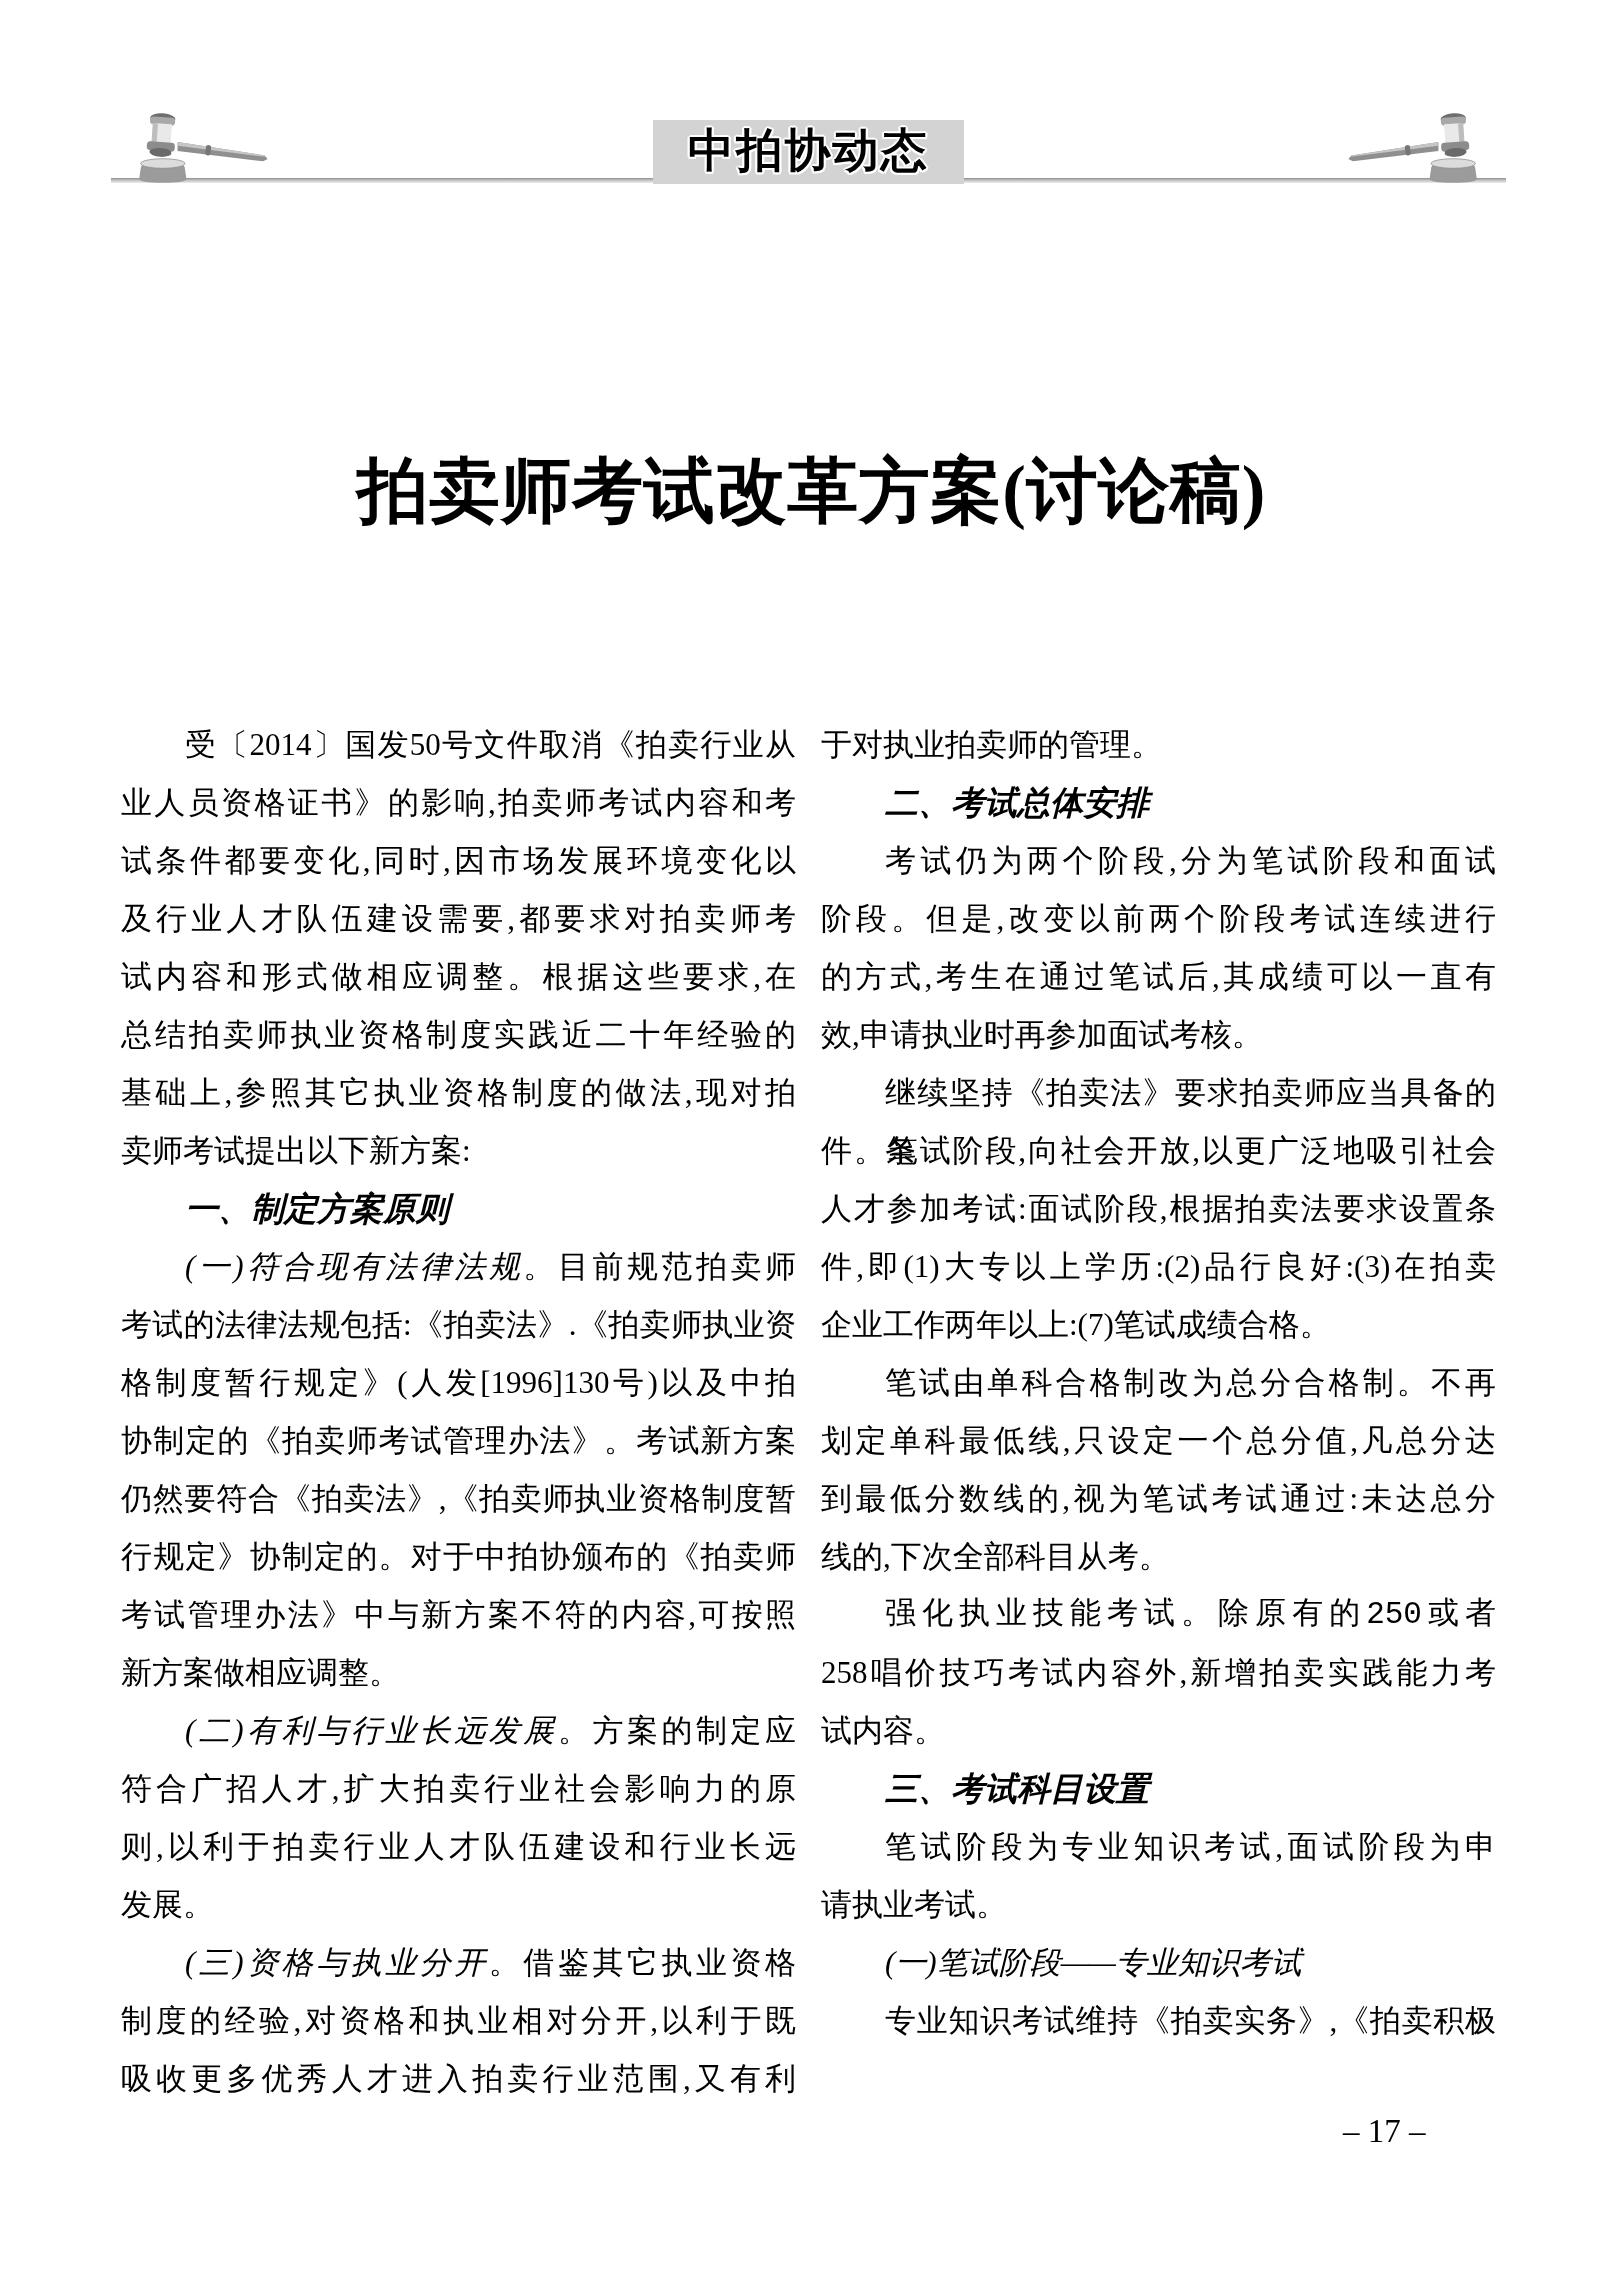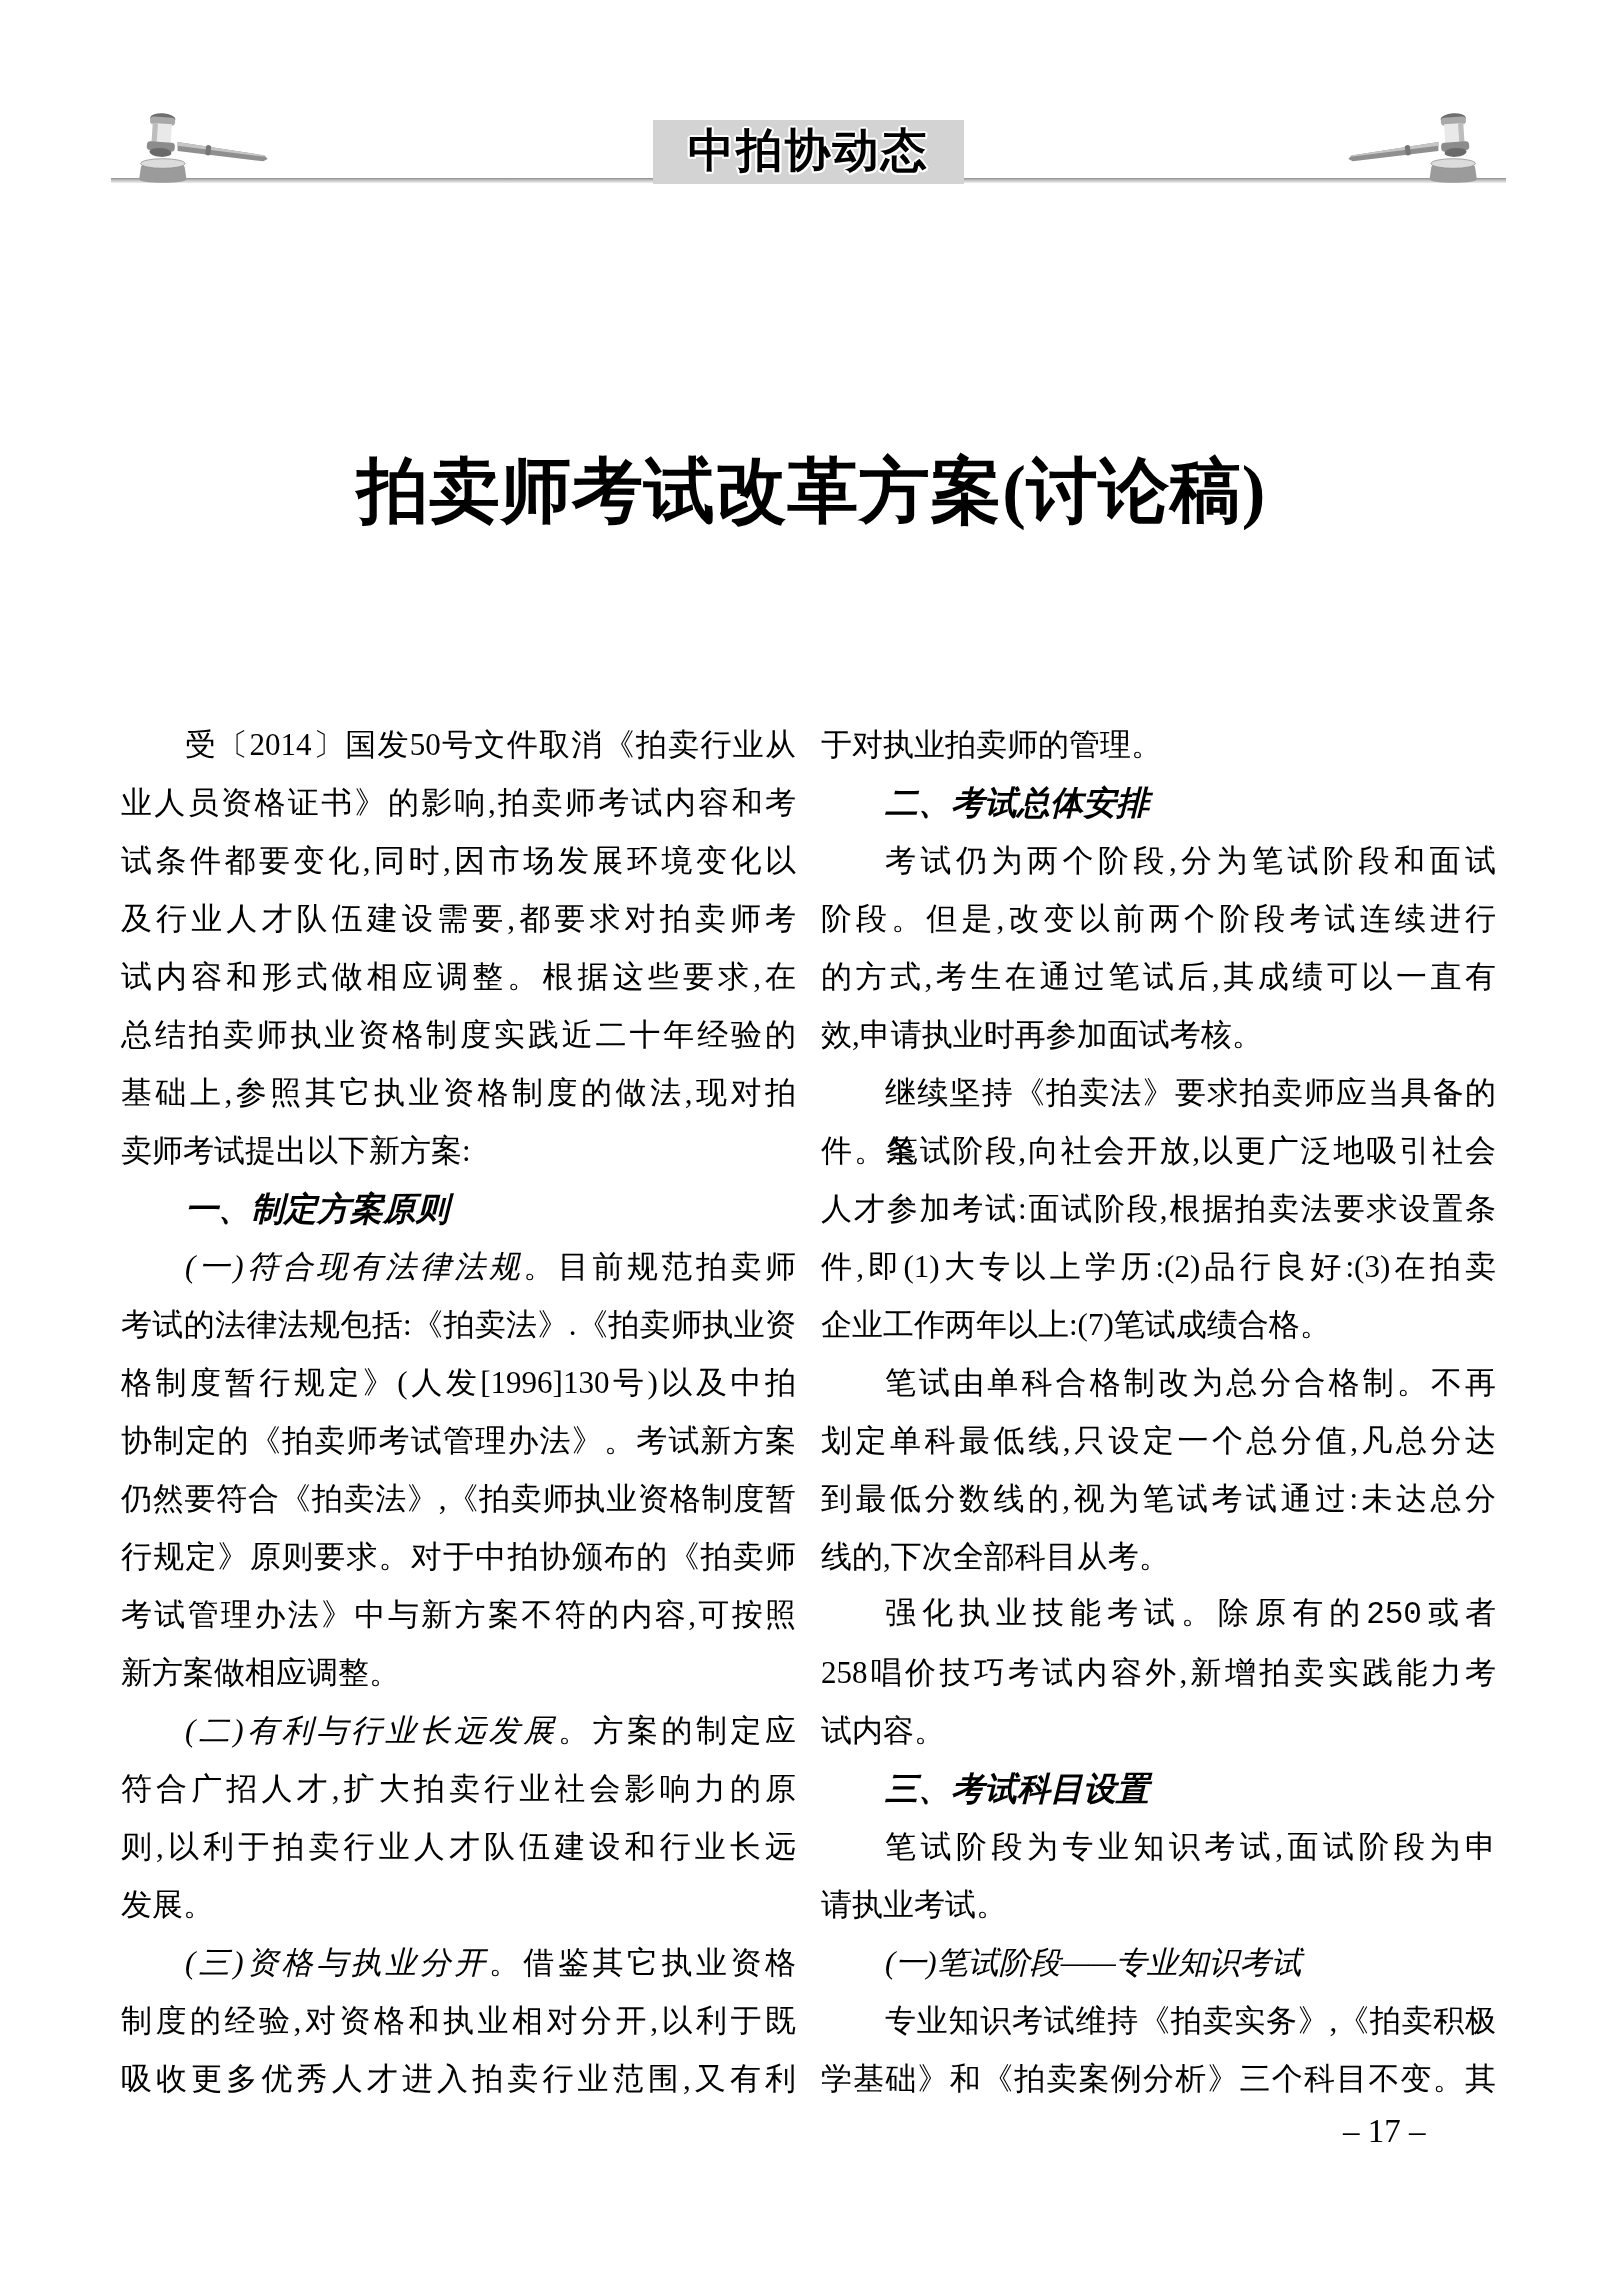--- a/index.html
+++ b/index.html
@@ -106,21 +106,21 @@
         <div class="line j"><span class="seg-n">试内容和形式做相应调整。根据这些要求,在</span></div>
         <div class="line j"><span class="seg-n">总结拍卖师执业资格制度实践近二十年经验的</span></div>
         <div class="line j"><span class="seg-n">基础上,参照其它执业资格制度的做法,现对拍</span></div>
         <div class="line"><span class="seg-n">卖师考试提出以下新方案:</span></div>
         <div class="line" style="padding-left: 64px;"><span class="seg-h">一、制定方案原则</span></div>
         <div class="line j" style="padding-left: 64px;"><span class="seg-k">(一)符合现有法律法规</span><span class="seg-n">。目前规范拍卖师</span></div>
         <div class="line j"><span class="seg-n">考试的法律法规包括:《拍卖法》.《拍卖师执业资</span></div>
         <div class="line j"><span class="seg-n">格制度暂行规定》(人发[1996]130号)以及中拍</span></div>
         <div class="line j"><span class="seg-n">协制定的《拍卖师考试管理办法》。考试新方案</span></div>
         <div class="line j"><span class="seg-n">仍然要符合《拍卖法》,《拍卖师执业资格制度暂</span></div>
-        <div class="line j"><span class="seg-n">行规定》原则要求。对于中拍协颁布的《拍卖师</span></div>
+        <div class="line j"><span class="seg-n">行规定》协制定的。对于中拍协颁布的《拍卖师</span></div>
         <div class="line j"><span class="seg-n">考试管理办法》中与新方案不符的内容,可按照</span></div>
         <div class="line"><span class="seg-n">新方案做相应调整。</span></div>
         <div class="line j" style="padding-left: 64px;"><span class="seg-k">(二)有利与行业长远发展</span><span class="seg-n">。方案的制定应</span></div>
         <div class="line j"><span class="seg-n">符合广招人才,扩大拍卖行业社会影响力的原</span></div>
         <div class="line j"><span class="seg-n">则,以利于拍卖行业人才队伍建设和行业长远</span></div>
         <div class="line"><span class="seg-n">发展。</span></div>
         <div class="line j" style="padding-left: 64px;"><span class="seg-k">(三)资格与执业分开</span><span class="seg-n">。借鉴其它执业资格</span></div>
         <div class="line j"><span class="seg-n">制度的经验,对资格和执业相对分开,以利于既</span></div>
         <div class="line j"><span class="seg-n">吸收更多优秀人才进入拍卖行业范围,又有利</span></div>
       </div>
@@ -141,20 +141,19 @@
         <div class="line j"><span class="seg-n">到最低分数线的,视为笔试考试通过:未达总分</span></div>
         <div class="line"><span class="seg-n">线的,下次全部科目从考。</span></div>
         <div class="line j" style="padding-left: 64px; font-family: Liberation Mono, monospace;"><span class="seg-n">强化执业技能考试。除原有的250或者</span></div>
         <div class="line j"><span class="seg-n">258唱价技巧考试内容外,新增拍卖实践能力考</span></div>
         <div class="line"><span class="seg-n">试内容。</span></div>
         <div class="line" style="padding-left: 64px;"><span class="seg-h">三、考试科目设置</span></div>
         <div class="line j" style="padding-left: 64px;"><span class="seg-n">笔试阶段为专业知识考试,面试阶段为申</span></div>
         <div class="line"><span class="seg-n">请执业考试。</span></div>
         <div class="line" style="padding-left: 64px;"><span class="seg-k">(一)笔试阶段——专业知识考试</span></div>
         <div class="line j" style="padding-left: 64px;"><span class="seg-n">专业知识考试维持《拍卖实务》,《拍卖积极</span></div>
-        <div class="line j"><span class="seg-n">学基础》和《拍卖案例分析》三个科目不变。其</span></div>
       </div>
   </main>
 
   <div class="pagenum">– 17 –</div>
 
 </div>
 
 
 </body></html>

